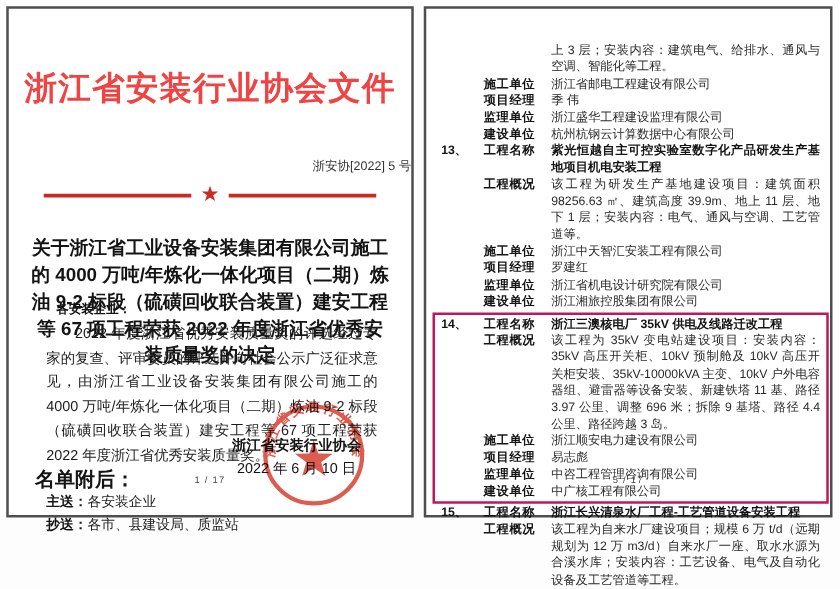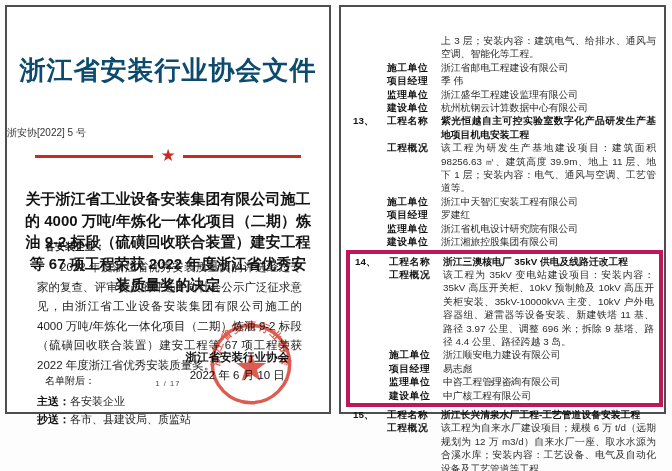--- a/index.html
+++ b/index.html
@@ -12,24 +12,24 @@
     position:absolute;top:5px;height:409px;background:#fff;
     border:2px solid #4e4e4e;box-sizing:border-box;
   }
   .page-left{left:5px;width:326px;}
   .page-right{left:339px;width:327px;}
 
   
   .org-title{
     position:absolute;top:46px;left:0;right:0;text-align:center;
     font-family:"Liberation Serif","DejaVu Serif",serif;
-    font-weight:bold;font-size:26px;letter-spacing:1px;color:#0c4a6e;
+    font-weight:bold;font-size:26px;letter-spacing:1px;color:#ef4444;
   }
   .doc-number{
-    position:absolute;top:119px;left:0;right:12px;text-align:left;
+    position:absolute;top:119px;left:0;right:0;text-align:right;
     font-size:10px;color:#333;
   }
   .divider{
     position:absolute;top:141px;left:28px;right:28px;
     display:flex;align-items:center;gap:7px;
   }
   .divider .rule{flex:1;height:3px;background:#c92b20;}
   .divider .star{color:#c92b20;font-size:17px;line-height:1;transform:translateY(-1px);}
   .doc-heading{
     position:absolute;top:181px;left:17px;right:17px;text-align:center;
@@ -46,39 +46,39 @@
   .signature{
     position:absolute;top:341px;right:40px;text-align:center;
     font-size:11.5px;line-height:18px;color:#141414;
   }
   .signature .signer{font-weight:bold;}
   .seal{
     position:absolute;top:314px;left:201px;width:86px;height:86px;
     mix-blend-mode:multiply;opacity:.9;pointer-events:none;
   }
   .attachment-note{
-    position:absolute;top:367px;left:38px;font-weight:normal;font-size:10px;color:#141414;
+    position:absolute;top:367px;left:21px;font-weight:bold;font-size:16px;color:#141414;
   }
   .dist-row{position:absolute;left:30px;font-size:11px;color:#1c1c1c;}
   .dist-row b{font-weight:bold;color:#141414;}
   .dist-main{top:387px;}
   .dist-copy{top:405px;}
   .page-num{
     position:absolute;bottom:24px;left:0;right:0;text-align:center;
     font-size:7.5px;color:#444;letter-spacing:1px;
   }
 
   
   .entries{
     position:absolute;top:27px;left:12px;right:8px;
     font-size:9.8px;line-height:13.4px;color:#2a2a2a;
   }
   .entry-section{position:relative;}
   .entry-section.highlight{
-    border:4px solid #be185d;margin:1px -7px;padding:1px 5px;
+    border:2px solid #be185d;margin:1px -7px;padding:1px 5px;
   }
   .row{display:flex;align-items:flex-start;}
   .row .num{width:24px;flex-shrink:0;font-weight:bold;color:#141414;}
   .row .label{width:47px;flex-shrink:0;font-weight:bold;color:#141414;letter-spacing:.5px;margin-left:10px;}
   .row .value{flex:1;margin-left:7px;text-align:justify;}
   .row.bold-value .value{font-weight:bold;color:#141414;}
 </style>
 </head>
 <body>
 

